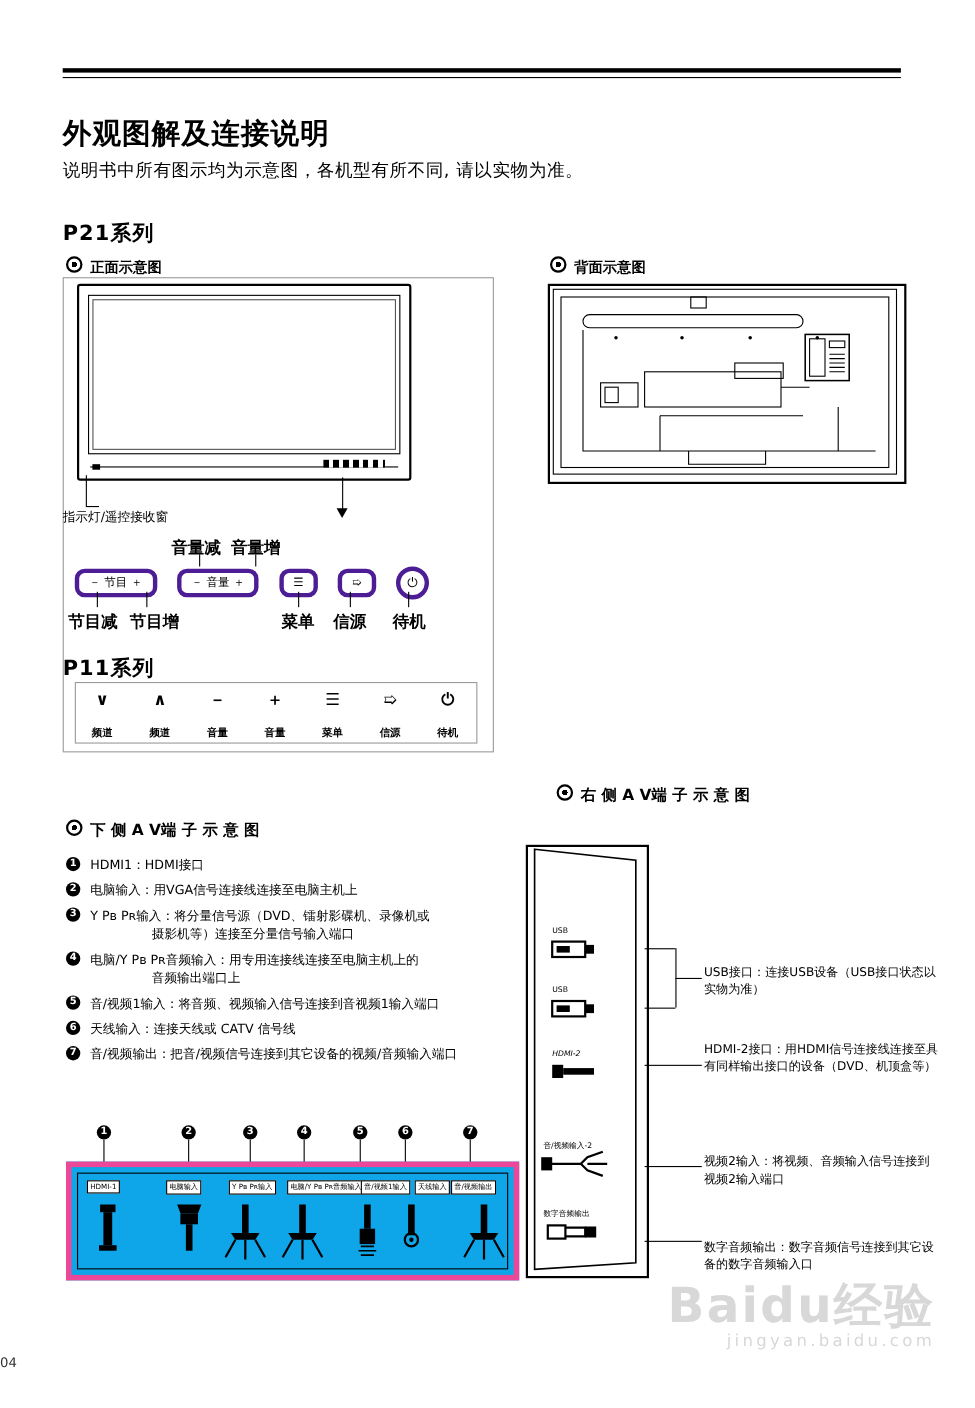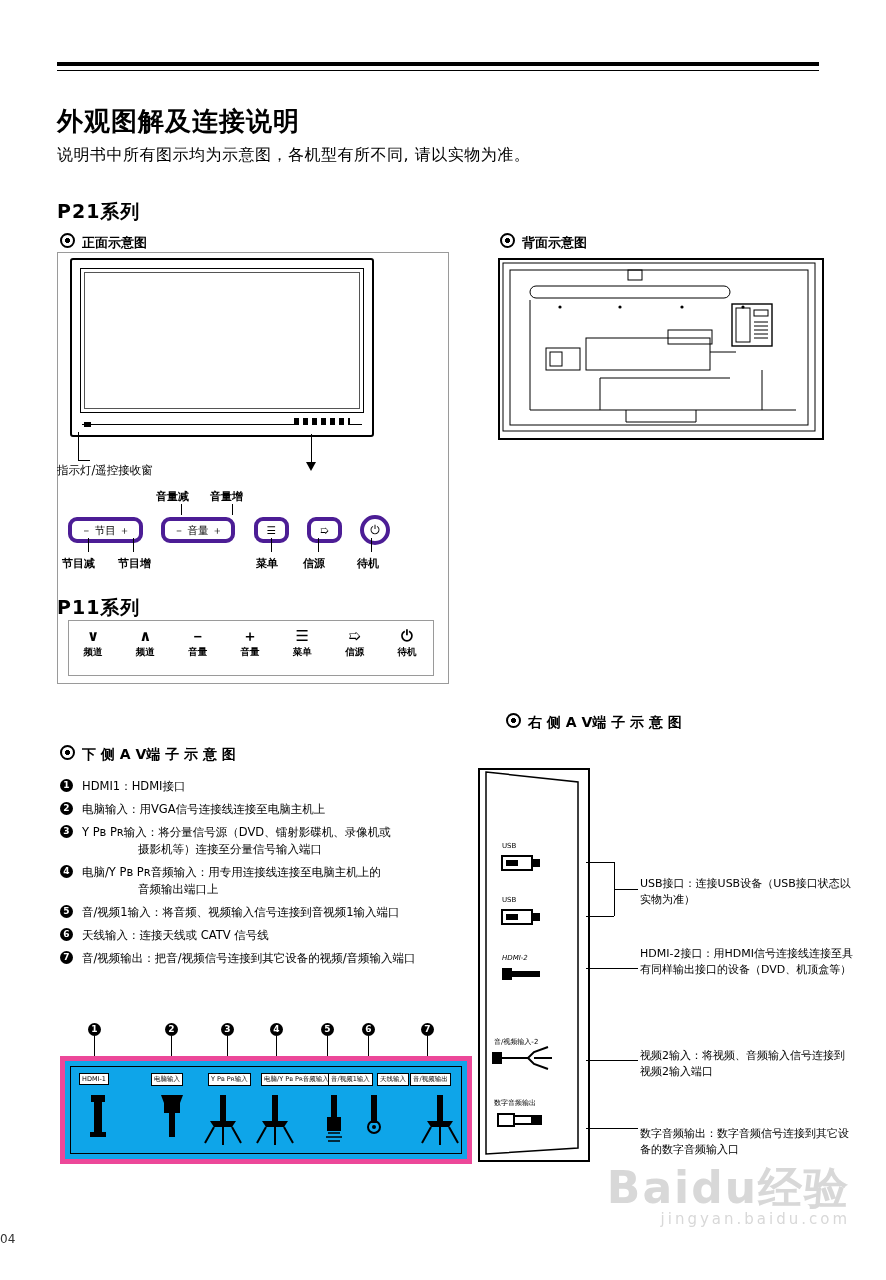--- a/index.html
+++ b/index.html
@@ -35,33 +35,33 @@
   .tv-screen{position:absolute;left:3px;top:3px;right:3px;bottom:3px;border:1px solid #555;}
   .tv-base-line{position:absolute;left:10px;bottom:10px;width:280px;height:1px;background:#000;}
   .tv-btns{position:absolute;right:22px;bottom:10px;width:56px;height:7px;
     background:repeating-linear-gradient(to right,#000 0 5px,#fff 5px 9px);}
   .tv-led{position:absolute;left:12px;bottom:8px;width:7px;height:5px;background:#000;}
 
   .lead{position:absolute;background:#000;}
   .arrow-down{position:absolute;width:0;height:0;border-left:5px solid transparent;border-right:5px solid transparent;border-top:9px solid #000;}
 
   .lbl{position:absolute;font-size:11.5px;white-space:nowrap;}
-  .lbl-b{position:absolute;font-size:11px;font-weight:bold;white-space:nowrap;}
+  .lbl-b{position:absolute;font-size:15px;font-weight:bold;white-space:nowrap;}
 
   
   .keyrow{position:absolute;left:68px;top:515px;}
   .key{display:inline-block;border:4px solid #4c1d95;border-radius:9px;height:18px;line-height:18px;
     font-size:10.5px;padding:0 9px;margin-right:13px;text-align:center;vertical-align:middle;background:#fff;}
   .key.circle{border-radius:50%;width:22px;height:22px;line-height:22px;padding:0;font-size:12px;}
 
   
   .p11row{position:absolute;left:70px;top:628px;width:360px;display:flex;justify-content:space-between;}
   .p11item{text-align:center;width:46px;}
   .p11glyph{font-size:15px;line-height:16px;font-weight:bold;}
-  .p11txt{font-size:9.5px;font-weight:bold;margin-top:2px;}
+  .p11txt{font-size:9.5px;font-weight:bold;margin-top:16px;}
 
   
   .back-outer{position:absolute;left:498px;top:258px;width:322px;height:178px;border:2px solid #000;}
 
   
   .numlist{position:absolute;left:60px;top:778px;width:400px;}
   .numline{position:relative;font-size:11.5px;line-height:17px;margin-bottom:6px;padding-left:22px;}
   .numcirc{position:absolute;left:0;top:1px;width:13px;height:13px;border-radius:50%;background:#000;color:#fff;
     font-size:9px;line-height:13px;text-align:center;font-weight:bold;}
   .numline .cont{display:block;padding-left:56px;}

